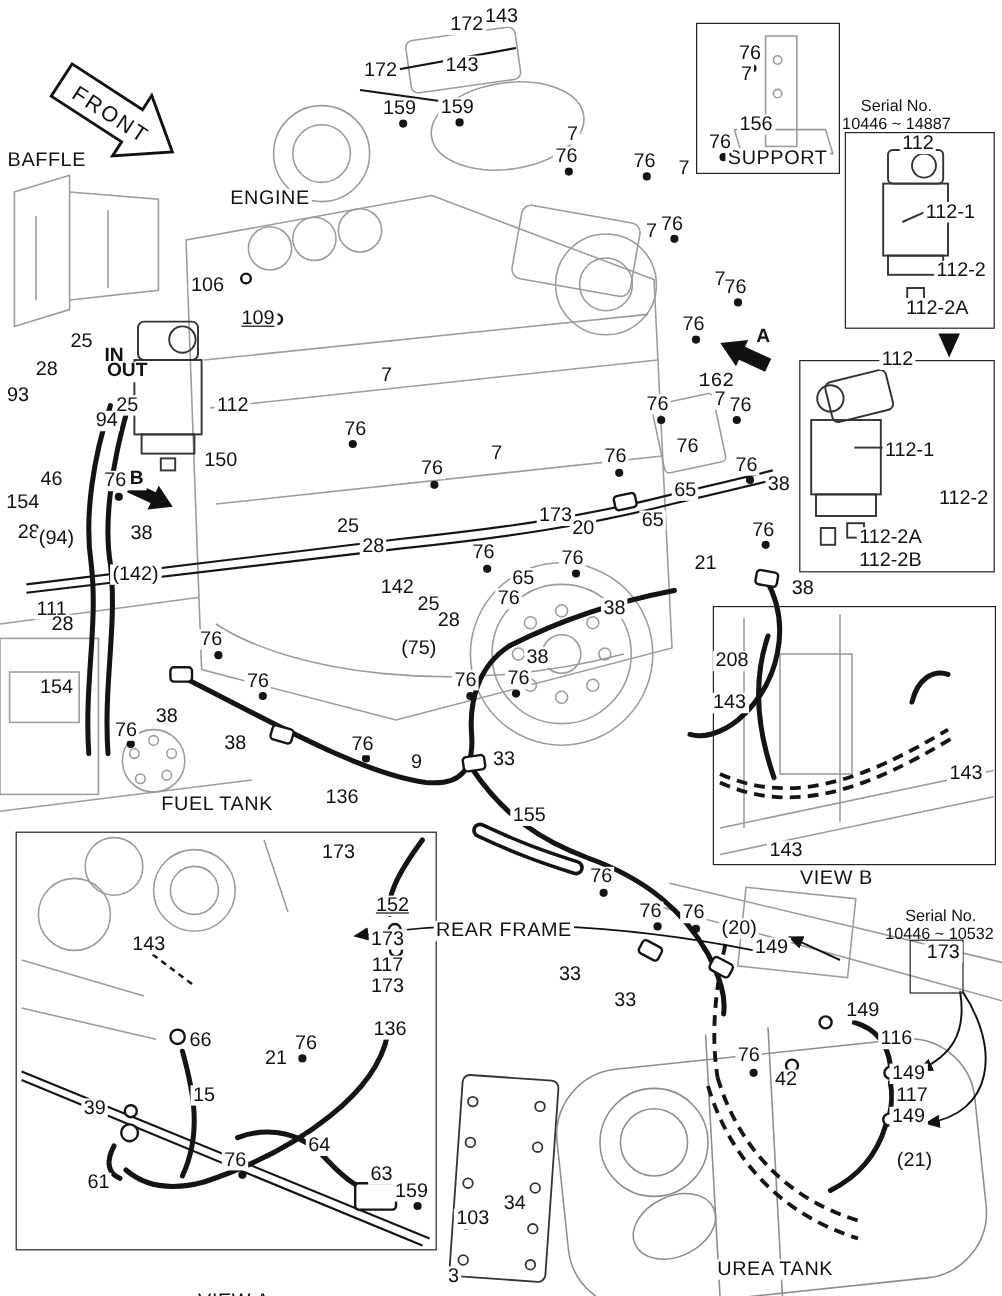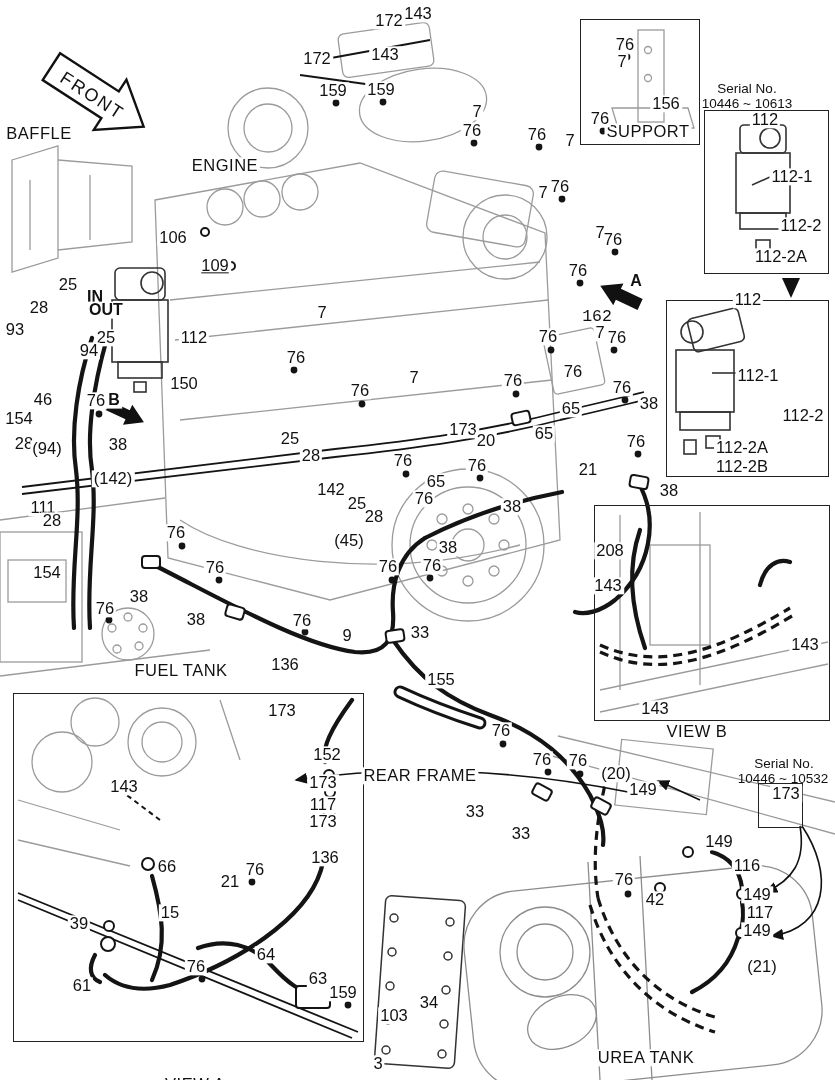--- a/index.html
+++ b/index.html
@@ -269,21 +269,21 @@
       <div class="lbl front" style="left: 92px; top: 96px;">FRONT</div>
       <div class="lbl area" style="left: 39px; top: 134px;">BAFFLE</div>
       <div class="lbl area" style="left: 225px; top: 166px;">ENGINE</div>
       <div class="lbl area" style="left: 181px; top: 671px;">FUEL TANK</div>
       <div class="lbl area" style="left: 420px; top: 776px;">REAR FRAME</div>
       <div class="lbl area" style="left: 646px; top: 1058px;">UREA TANK</div>
       <div class="lbl area" style="left: 195px; top: 1085px;">VIEW  A</div>
       <div class="lbl area" style="left: 697px; top: 732px;">VIEW  B</div>
       <div class="lbl area" style="left: 648px; top: 132px;">SUPPORT</div>
       <div class="lbl serial" style="left: 747px; top: 89px;">Serial No.</div>
-      <div class="lbl serial" style="left: 747px; top: 104px;">10446 ~ 10613</div>
+      <div class="lbl serial" style="left: 747px; top: 104px;">10446 ~ 14887</div>
       <div class="lbl serial" style="left: 784px; top: 764px;">Serial No.</div>
       <div class="lbl serial" style="left: 783px; top: 779px;">10446 ~ 10532</div>
       <div class="lbl b" style="left: 95px; top: 297px;">IN</div>
       <div class="lbl b" style="left: 106px; top: 310px;">OUT</div>
       <div class="lbl b" style="left: 636px; top: 281px;">A</div>
       <div class="lbl b" style="left: 114px; top: 400px;">B</div>
       <div class="lbl" style="left: 389px; top: 21px;">172</div>
       <div class="lbl" style="left: 418px; top: 14px;">143</div>
       <div class="lbl" style="left: 317px; top: 59px;">172</div>
       <div class="lbl" style="left: 385px; top: 55px;">143</div>
@@ -293,21 +293,21 @@
       <div class="lbl" style="left: 472px; top: 131px;">76</div>
       <div class="lbl" style="left: 537px; top: 135px;">76</div>
       <div class="lbl" style="left: 570px; top: 141px;">7</div>
       <div class="lbl" style="left: 560px; top: 187px;">76</div>
       <div class="lbl" style="left: 543px; top: 193px;">7</div>
       <div class="lbl" style="left: 600px; top: 233px;">7</div>
       <div class="lbl" style="left: 613px; top: 240px;">76</div>
       <div class="lbl" style="left: 578px; top: 271px;">76</div>
       <div class="lbl" style="left: 625px; top: 45px;">76</div>
       <div class="lbl" style="left: 622px; top: 62px;">7</div>
-      <div class="lbl" style="left: 666px; top: 104px;">156</div>
+      <div class="lbl" style="left: 630px; top: 104px;">156</div>
       <div class="lbl" style="left: 600px; top: 119px;">76</div>
       <div class="lbl" style="left: 765px; top: 120px;">112</div>
       <div class="lbl" style="left: 792px; top: 177px;">112-1</div>
       <div class="lbl" style="left: 801px; top: 226px;">112-2</div>
       <div class="lbl" style="left: 781px; top: 257px;">112-2A</div>
       <div class="lbl" style="left: 748px; top: 300px;">112</div>
       <div class="lbl" style="left: 758px; top: 376px;">112-1</div>
       <div class="lbl" style="left: 803px; top: 416px;">112-2</div>
       <div class="lbl" style="left: 742px; top: 448px;">112-2A</div>
       <div class="lbl" style="left: 742px; top: 467px;">112-2B</div>
@@ -357,21 +357,21 @@
       <div class="lbl" style="left: 463px; top: 430px;">173</div>
       <div class="lbl" style="left: 486px; top: 441px;">20</div>
       <div class="lbl" style="left: 544px; top: 434px;">65</div>
       <div class="lbl" style="left: 622px; top: 388px;">76</div>
       <div class="lbl" style="left: 649px; top: 404px;">38</div>
       <div class="lbl" style="left: 477px; top: 466px;">76</div>
       <div class="lbl" style="left: 636px; top: 442px;">76</div>
       <div class="lbl" style="left: 588px; top: 470px;">21</div>
       <div class="lbl" style="left: 669px; top: 491px;">38</div>
       <div class="lbl" style="left: 512px; top: 507px;">38</div>
-      <div class="lbl" style="left: 349px; top: 541px;">(45)</div>
+      <div class="lbl" style="left: 349px; top: 541px;">(75)</div>
       <div class="lbl" style="left: 448px; top: 548px;">38</div>
       <div class="lbl" style="left: 388px; top: 567px;">76</div>
       <div class="lbl" style="left: 432px; top: 566px;">76</div>
       <div class="lbl" style="left: 347px; top: 636px;">9</div>
       <div class="lbl" style="left: 420px; top: 633px;">33</div>
       <div class="lbl" style="left: 302px; top: 621px;">76</div>
       <div class="lbl" style="left: 285px; top: 665px;">136</div>
       <div class="lbl" style="left: 441px; top: 680px;">155</div>
       <div class="lbl" style="left: 501px; top: 731px;">76</div>
       <div class="lbl" style="left: 542px; top: 760px;">76</div>
@@ -391,21 +391,21 @@
       <div class="lbl" style="left: 762px; top: 967px;">(21)</div>
       <div class="lbl" style="left: 394px; top: 1016px;">103</div>
       <div class="lbl" style="left: 429px; top: 1003px;">34</div>
       <div class="lbl" style="left: 378px; top: 1064px;">3</div>
       <div class="lbl" style="left: 318px; top: 979px;">63</div>
       <div class="lbl" style="left: 343px; top: 993px;">159</div>
       <div class="lbl" style="left: 266px; top: 955px;">64</div>
       <div class="lbl" style="left: 196px; top: 967px;">76</div>
       <div class="lbl" style="left: 124px; top: 787px;">143</div>
       <div class="lbl" style="left: 282px; top: 711px;">173</div>
-      <div class="lbl" style="left: 327px; top: 755px;">152</div>
+      <div class="lbl" style="left: 327px; top: 755px; text-decoration: underline;">152</div>
       <div class="lbl" style="left: 323px; top: 783px;">173</div>
       <div class="lbl" style="left: 323px; top: 805px;">117</div>
       <div class="lbl" style="left: 323px; top: 822px;">173</div>
       <div class="lbl" style="left: 325px; top: 858px;">136</div>
       <div class="lbl" style="left: 255px; top: 870px;">76</div>
       <div class="lbl" style="left: 167px; top: 867px;">66</div>
       <div class="lbl" style="left: 230px; top: 882px;">21</div>
       <div class="lbl" style="left: 170px; top: 913px;">15</div>
       <div class="lbl" style="left: 79px; top: 924px;">39</div>
       <div class="lbl" style="left: 82px; top: 946px; margin-top: 40px;">61</div>

